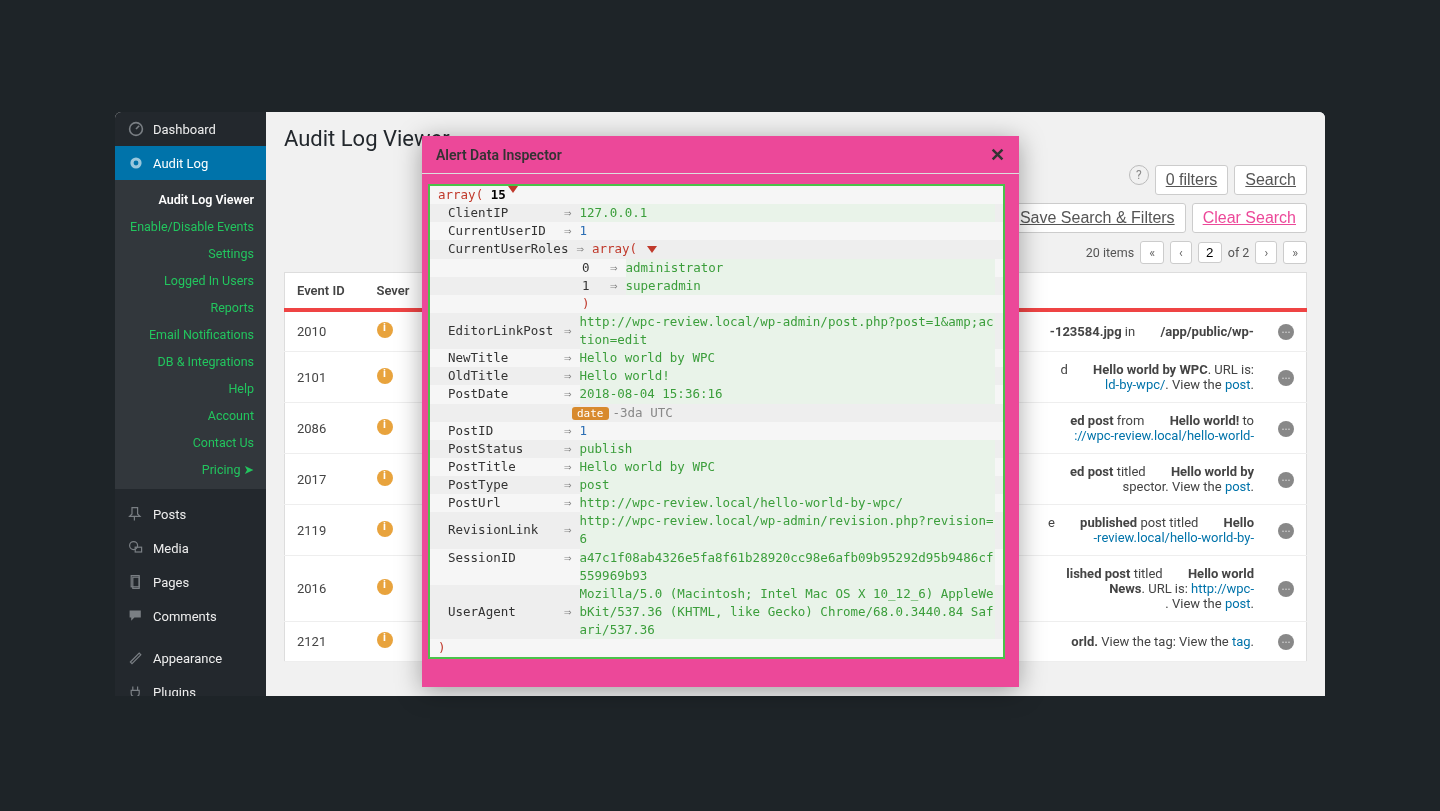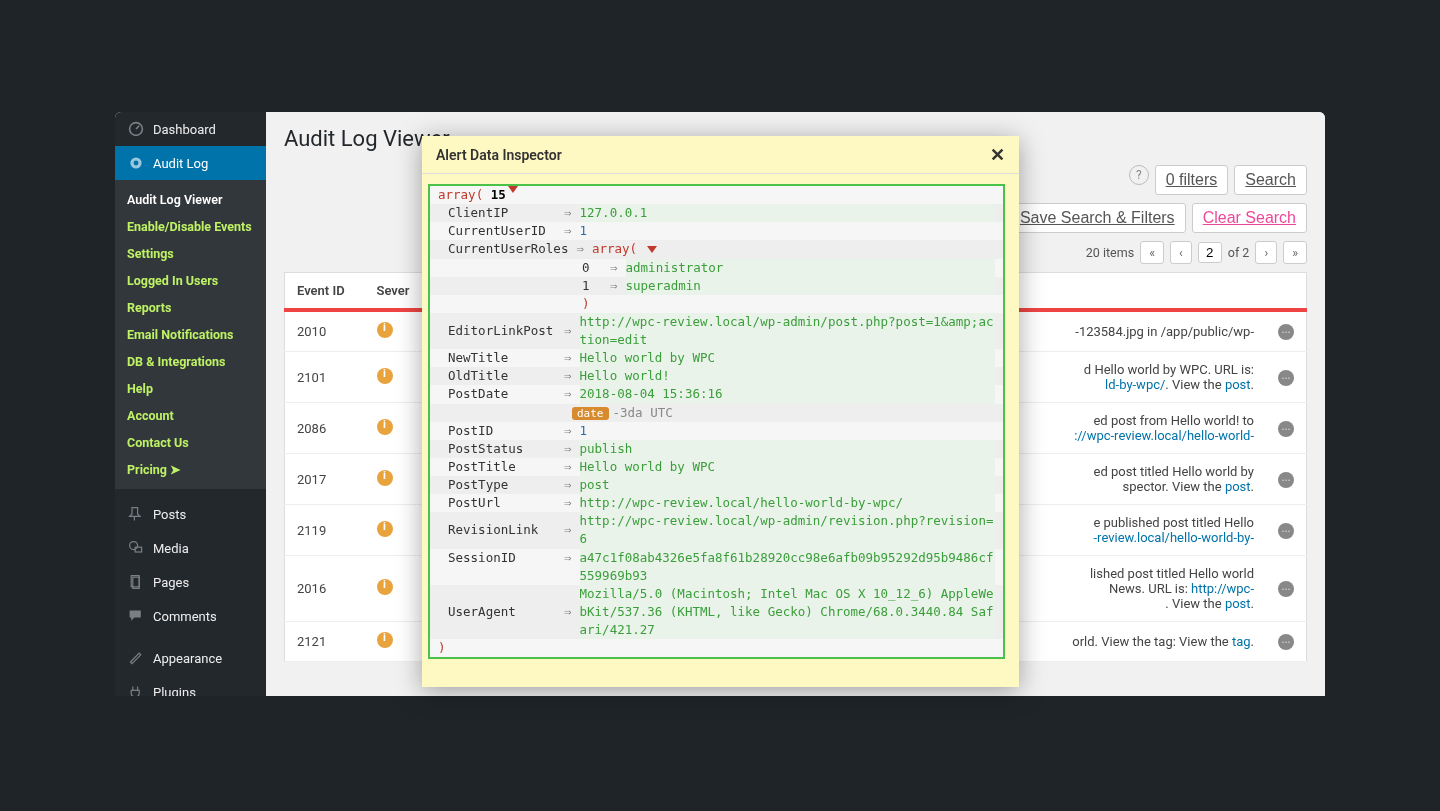--- a/index.html
+++ b/index.html
@@ -1,50 +1,50 @@
 <!DOCTYPE html>
 <html><head>
 <meta charset="utf-8">
 <style>
 * { box-sizing: border-box; margin: 0; padding: 0; }
 body { font-family: -apple-system, BlinkMacSystemFont, "Segoe UI", Roboto, sans-serif; background: #1e2428; width: 1440px; height: 811px; overflow: hidden; }
 .app { position: absolute; left: 115px; top: 112px; width: 1210px; height: 584px; background: #f1f1f1; display: flex; border-radius: 6px 6px 0 0; overflow: hidden; }
-.sidebar { width: 151px; background: #23282d; color: #eee; font-size: 13px; }
+.sidebar { width: 151px; background: #23282d; color: #eee; font-size: 13px; text-align: right; }
 .sidebar-item { padding: 7px 12px; color: #b4b9be; display: flex; align-items: center; gap: 8px; cursor: pointer; }
 .sidebar-item.top { color: #eee; padding: 8px 12px; }
 .sidebar-item.active { background: #0073aa; color: #fff; position: relative; }
 .sidebar-item.active::after { content: ""; position: absolute; right: -8px; top: 50%; transform: translateY(-50%); border: 8px solid transparent; border-right-color: #f1f1f1; }
 .sidebar-sub { background: #32373c; padding: 6px 0; }
-.sidebar-sub .sub-item { padding: 6px 12px; color: #bef264; cursor: pointer; font-size: 12.5px; font-weight: bold; }
+.sidebar-sub .sub-item { padding: 6px 12px; color: #22c55e; cursor: pointer; font-size: 12.5px; }
 .sidebar-sub .sub-item.current { color: #fff; font-weight: 600; }
 .sidebar-icon { width: 18px; height: 18px; display: inline-flex; align-items: center; justify-content: center; opacity: .6; }
 .main { flex: 1; background: #f1f1f1; padding: 14px 18px; position: relative; }
 .page-title { font-size: 22px; font-weight: 400; color: #23282d; margin-bottom: 14px; }
 .toolbar-row { display: flex; justify-content: flex-end; gap: 6px; margin-bottom: 8px; }
 .btn { background: #fff; border: 1px solid #ccc; border-radius: 3px; padding: 5px 10px; font-size: 16px; color: #555; cursor: pointer; text-decoration: underline; }
 .btn.disabled { color: #ec4899; }
 .help-circle { width: 20px; height: 20px; border: 1px solid #bbb; border-radius: 50%; display: inline-flex; align-items: center; justify-content: center; font-size: 12px; color: #888; }
 .pager-row { display: flex; justify-content: flex-end; align-items: center; gap: 6px; font-size: 12.5px; color: #555; margin-bottom: 8px; }
 .pager-btn { background: #fff; border: 1px solid #ccc; border-radius: 3px; padding: 3px 8px; cursor: pointer; color: #666; }
 .pager-input { width: 24px; text-align: center; border: 1px solid #ccc; border-radius: 3px; padding: 2px; }
 .table { width: 100%; border-collapse: collapse; background: #fff; border: 1px solid #ddd; }
 .table th, .table td { text-align: left; padding: 10px 12px; font-size: 13px; color: #444; border-bottom: 1px solid #eee; }
 .table th { font-weight: 600; background: #fff; border-bottom: 4px solid #ef4444; }
 .sev-icon { width: 16px; height: 16px; background: #e8a33d; border-radius: 50%; display: inline-block; position: relative; }
 .sev-icon::after { content: "i"; position: absolute; left: 0; right: 0; top: -1px; color: #fff; text-align: center; font-size: 11px; font-weight: bold; }
 .more-icon { width: 16px; height: 16px; background: #888; border-radius: 50%; display: inline-block; color: #fff; font-size: 9px; text-align: center; line-height: 16px; }
 .msg { color: #444; }
-.msg b { font-weight: 400; }
+.msg b { font-weight: 700; margin-left: 22px; }
 .msg a { color: #0073aa; }
 .col-event { width: 80px; }
 .col-sev { width: 100px; }
 .col-more { width: 36px; text-align: right; }
 
 
-.modal { position: absolute; left: 422px; top: 136px; width: 597px; background: #fef9c3; box-shadow: 0 4px 24px rgba(0,0,0,.35); z-index: 100; }
+.modal { position: absolute; left: 422px; top: 136px; width: 597px; background: #ec4899; box-shadow: 0 4px 24px rgba(0,0,0,.35); z-index: 100; }
 .modal-header { display: flex; justify-content: space-between; align-items: center; padding: 8px 14px; border-bottom: 1px solid #ddd; }
 .modal-title { font-size: 14px; font-weight: 600; color: #333; }
 .modal-close { font-size: 18px; font-weight: bold; cursor: pointer; color: #333; }
 .modal-body { padding: 10px 8px 28px 0; }
 .inspector { border: 2px solid #4ac24a; margin: 0 6px; font-family: ui-monospace, Menlo, Consolas, monospace; font-size: 12.5px; line-height: 1.45; background: #f6f6f6; }
 .ins-row { display: flex; padding: 0 8px; }
 .ins-row.odd { background: #eeeeee; align-items: center; }
 .ins-key { color: #333; min-width: 118px; padding-left: 10px; }
 .ins-arr { color: #888; padding: 0 8px; }
 .ins-val { flex: 1; word-break: break-all; }
@@ -324,21 +324,21 @@
           <span class="ins-val url">http://wpc-review.local/wp-admin/revision.php?revision=6</span>
         </div>
       <div class="ins-row">
           <span class="ins-key">SessionID</span>
           <span class="ins-arr">⇒</span>
           <span class="ins-val str">a47c1f08ab4326e5fa8f61b28920cc98e6afb09b95292d95b9486cf559969b93</span>
         </div>
       <div class="ins-row odd">
           <span class="ins-key">UserAgent</span>
           <span class="ins-arr">⇒</span>
-          <span class="ins-val str">Mozilla/5.0 (Macintosh; Intel Mac OS X 10_12_6) AppleWebKit/537.36 (KHTML, like Gecko) Chrome/68.0.3440.84 Safari/421.27</span>
+          <span class="ins-val str">Mozilla/5.0 (Macintosh; Intel Mac OS X 10_12_6) AppleWebKit/537.36 (KHTML, like Gecko) Chrome/68.0.3440.84 Safari/537.36</span>
         </div>
 
       <div class="ins-row">
           <span class="t-red">)</span>
         </div>
     </div>
   </div>
 </div>
 
 </body></html>

